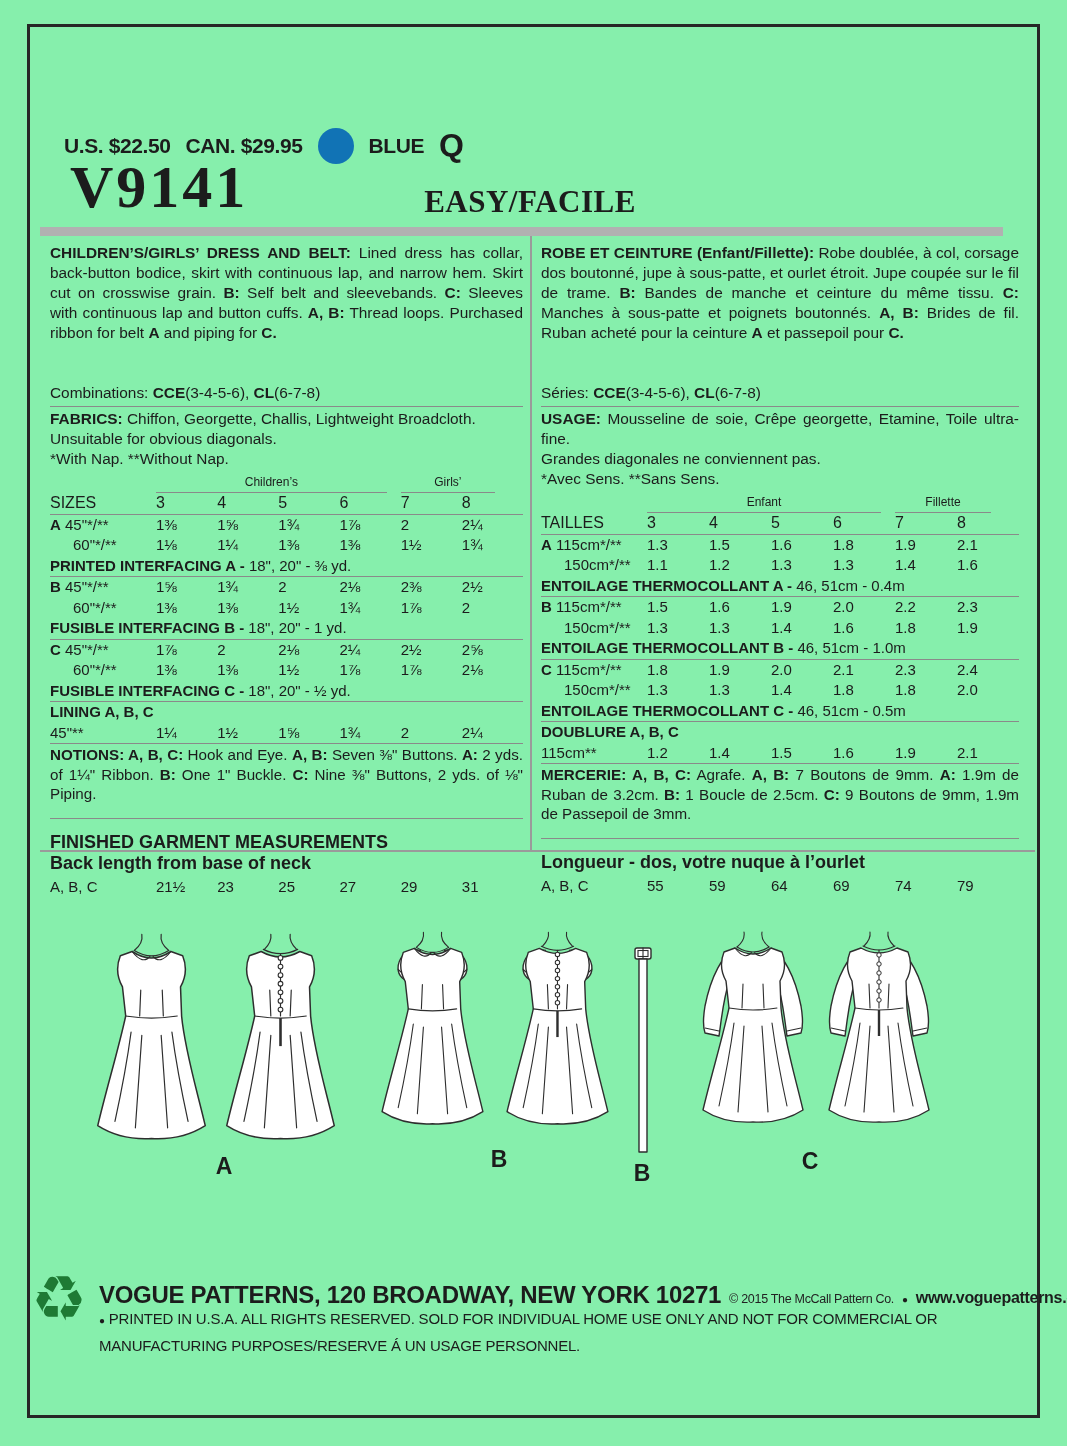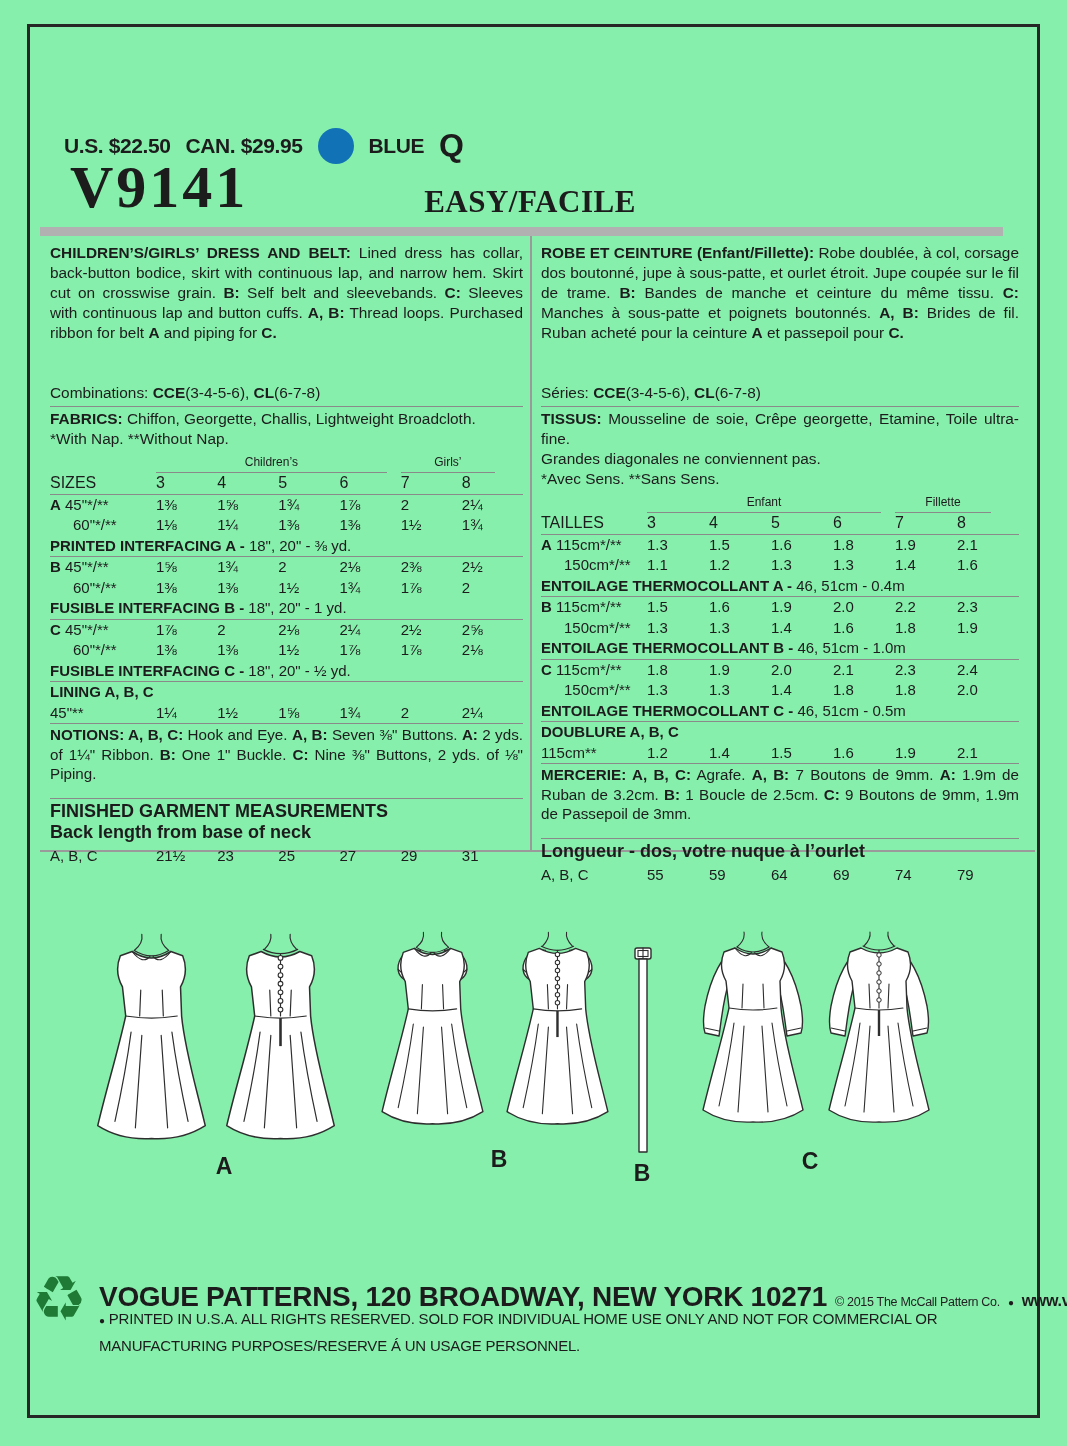--- a/index.html
+++ b/index.html
@@ -26,32 +26,32 @@
   
   .stable{margin-top:3px;}
   .trow{display:grid;grid-template-columns:106px repeat(6,1fr);align-items:baseline;min-height:20.5px;font-size:15px;line-height:20px;}
   .trow.rule{border-bottom:1.5px solid #8a8a8a;}
   .trow.tgroup{font-size:12px;min-height:21px;}
   .tgroup .grp{text-align:center;border-bottom:1.5px solid #8a8a8a;margin-right:14px;}
   .tgroup .grp:last-child{margin-right:28px;text-align:center;}
   .trow.thead{font-size:16px;}
   .ind{margin-left:23px;}
   .para{font-size:15.2px;line-height:19.5px;text-align:justify;margin-top:1px;}
-  .rule-b{border-bottom:1.5px solid #8a8a8a;padding-bottom:14px;margin-bottom:2px;}
+  .rule-b{border-bottom:1.5px solid #8a8a8a;padding-bottom:14px;margin-bottom:13px;}
   .boldline{font-weight:bold;font-size:18px;line-height:21px;}
   b{font-weight:bold;}
   
   .fill{fill:#fff;stroke:#2e2e2e;stroke-width:1.4;stroke-linejoin:round;}
   .ln{fill:none;stroke:#2e2e2e;stroke-width:1.1;stroke-linecap:round;}
   .ln2{fill:none;stroke:#2e2e2e;stroke-width:2.4;}
   .btn{fill:#fff;stroke:#2e2e2e;stroke-width:1;}
   .viewlabel{font-weight:bold;font-size:23px;width:44px;text-align:center;}
   
   .f1{left:99px;top:1281px;display:flex;align-items:baseline;gap:8px;white-space:nowrap;letter-spacing:-0.3px;}
-  .f1-main{font-weight:bold;font-size:28px;}
+  .f1-main{font-weight:bold;font-size:24px;}
   .f1-small{font-size:12.5px;color:#222;}
   .f1-site{font-weight:bold;font-size:16px;}
   .bullet{font-size:10px;}
   .f2{left:99px;top:1306px;width:916px;font-size:15px;line-height:25px;letter-spacing:-0.2px;}
   .recycle{left:31px;top:1268px;font-size:62px;line-height:1;font-family:"DejaVu Sans",sans-serif;}
 </style>
 </head>
 <body>
 
 <div class="page">
@@ -67,20 +67,21 @@
   <div class="abs pnum">V9141</div>
   <div class="abs easy">EASY/FACILE</div>
   <div class="abs graybar" style="background: rgb(177, 177, 177);"></div>
   <div class="abs vdivider"></div>
   <div class="abs bottomrule"></div>
 
   <div class="abs col col-en">
     <div class="desc"><b>CHILDREN’S/GIRLS’ DRESS AND BELT:</b> Lined dress has collar, back-button bodice, skirt with continuous lap, and narrow hem. Skirt cut on crosswise grain. <b>B:</b> Self belt and sleevebands. <b>C:</b> Sleeves with continuous lap and button cuffs. <b>A, B:</b> Thread loops. Purchased ribbon for belt <b>A</b> and piping for <b>C.</b></div>
     <div class="combo">Combinations: <b>CCE</b>(3-4-5-6), <b>CL</b>(6-7-8)</div>
     <div class="fab"><b>FABRICS:</b> Chiffon, Georgette, Challis, Lightweight Broadcloth.</div>
+    <div class="plain">Unsuitable for obvious diagonals.</div>
     <div class="plain">*With Nap. **Without Nap.</div>
     <div class="stable">
         <div class="trow tgroup">
           <span></span>
           <span class="grp" style="grid-column: 2 / 6;">Children’s</span>
           <span class="grp" style="grid-column: 6 / 8;">Girls’</span>
         </div>
         <div class="trow thead rule">
           <span>SIZES</span>
           <span>3</span>
@@ -178,21 +179,21 @@
           <span>27</span>
           <span>29</span>
           <span>31</span>
         </div>
       </div>
   </div>
 
   <div class="abs col col-fr">
     <div class="desc"><b>ROBE ET CEINTURE (Enfant/Fillette):</b> Robe doublée, à col, corsage dos boutonné, jupe à sous-patte, et ourlet étroit. Jupe coupée sur le fil de trame. <b>B:</b> Bandes de manche et ceinture du même tissu. <b>C:</b> Manches à sous-patte et poignets boutonnés. <b>A, B:</b> Brides de fil. Ruban acheté pour la ceinture <b>A</b> et passepoil pour <b>C.</b></div>
     <div class="combo">Séries: <b>CCE</b>(3-4-5-6), <b>CL</b>(6-7-8)</div>
-    <div class="fab"><b>TISSUS:</b> Mousseline de soie, Crêpe georgette, Etamine, Toile ultra-fine.</div>
+    <div class="fab"><b>USAGE:</b> Mousseline de soie, Crêpe georgette, Etamine, Toile ultra-fine.</div>
     <div class="plain">Grandes diagonales ne conviennent pas.</div>
     <div class="plain">*Avec Sens. **Sans Sens.</div>
     <div class="stable">
         <div class="trow tgroup">
           <span></span>
           <span class="grp" style="grid-column: 2 / 6;">Enfant</span>
           <span class="grp" style="grid-column: 6 / 8;">Fillette</span>
         </div>
         <div class="trow thead rule">
           <span>TAILLES</span>

